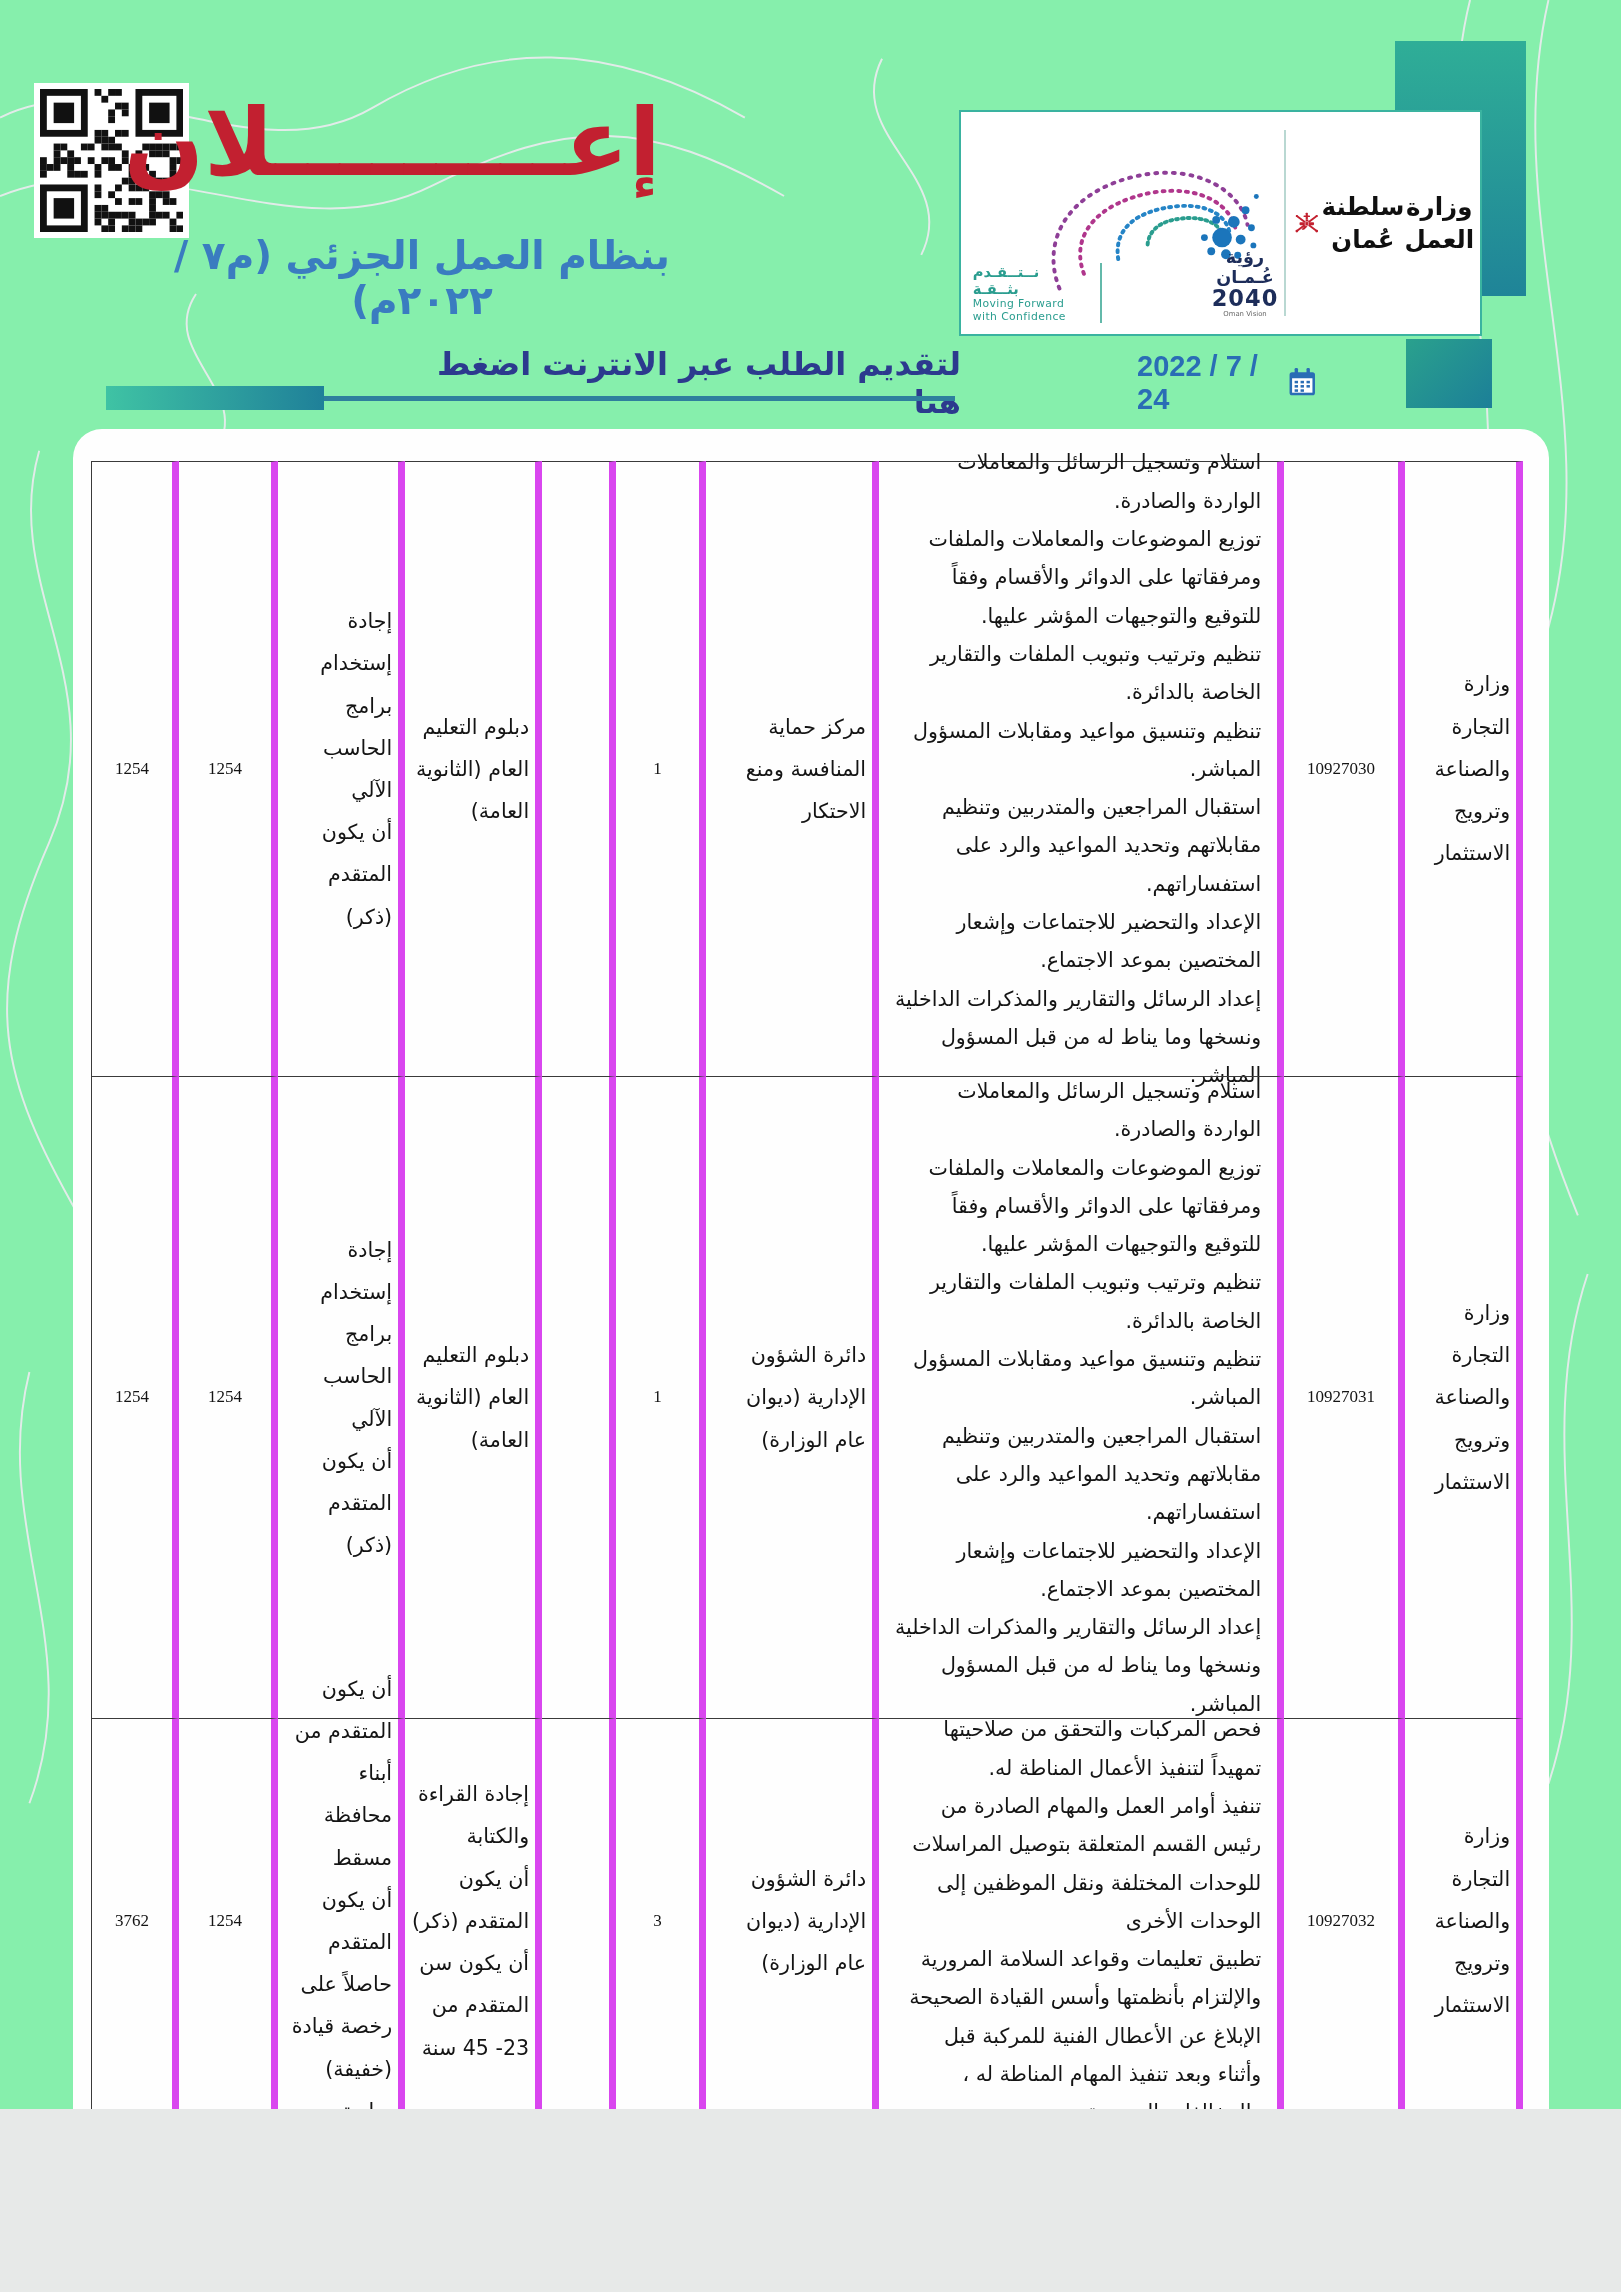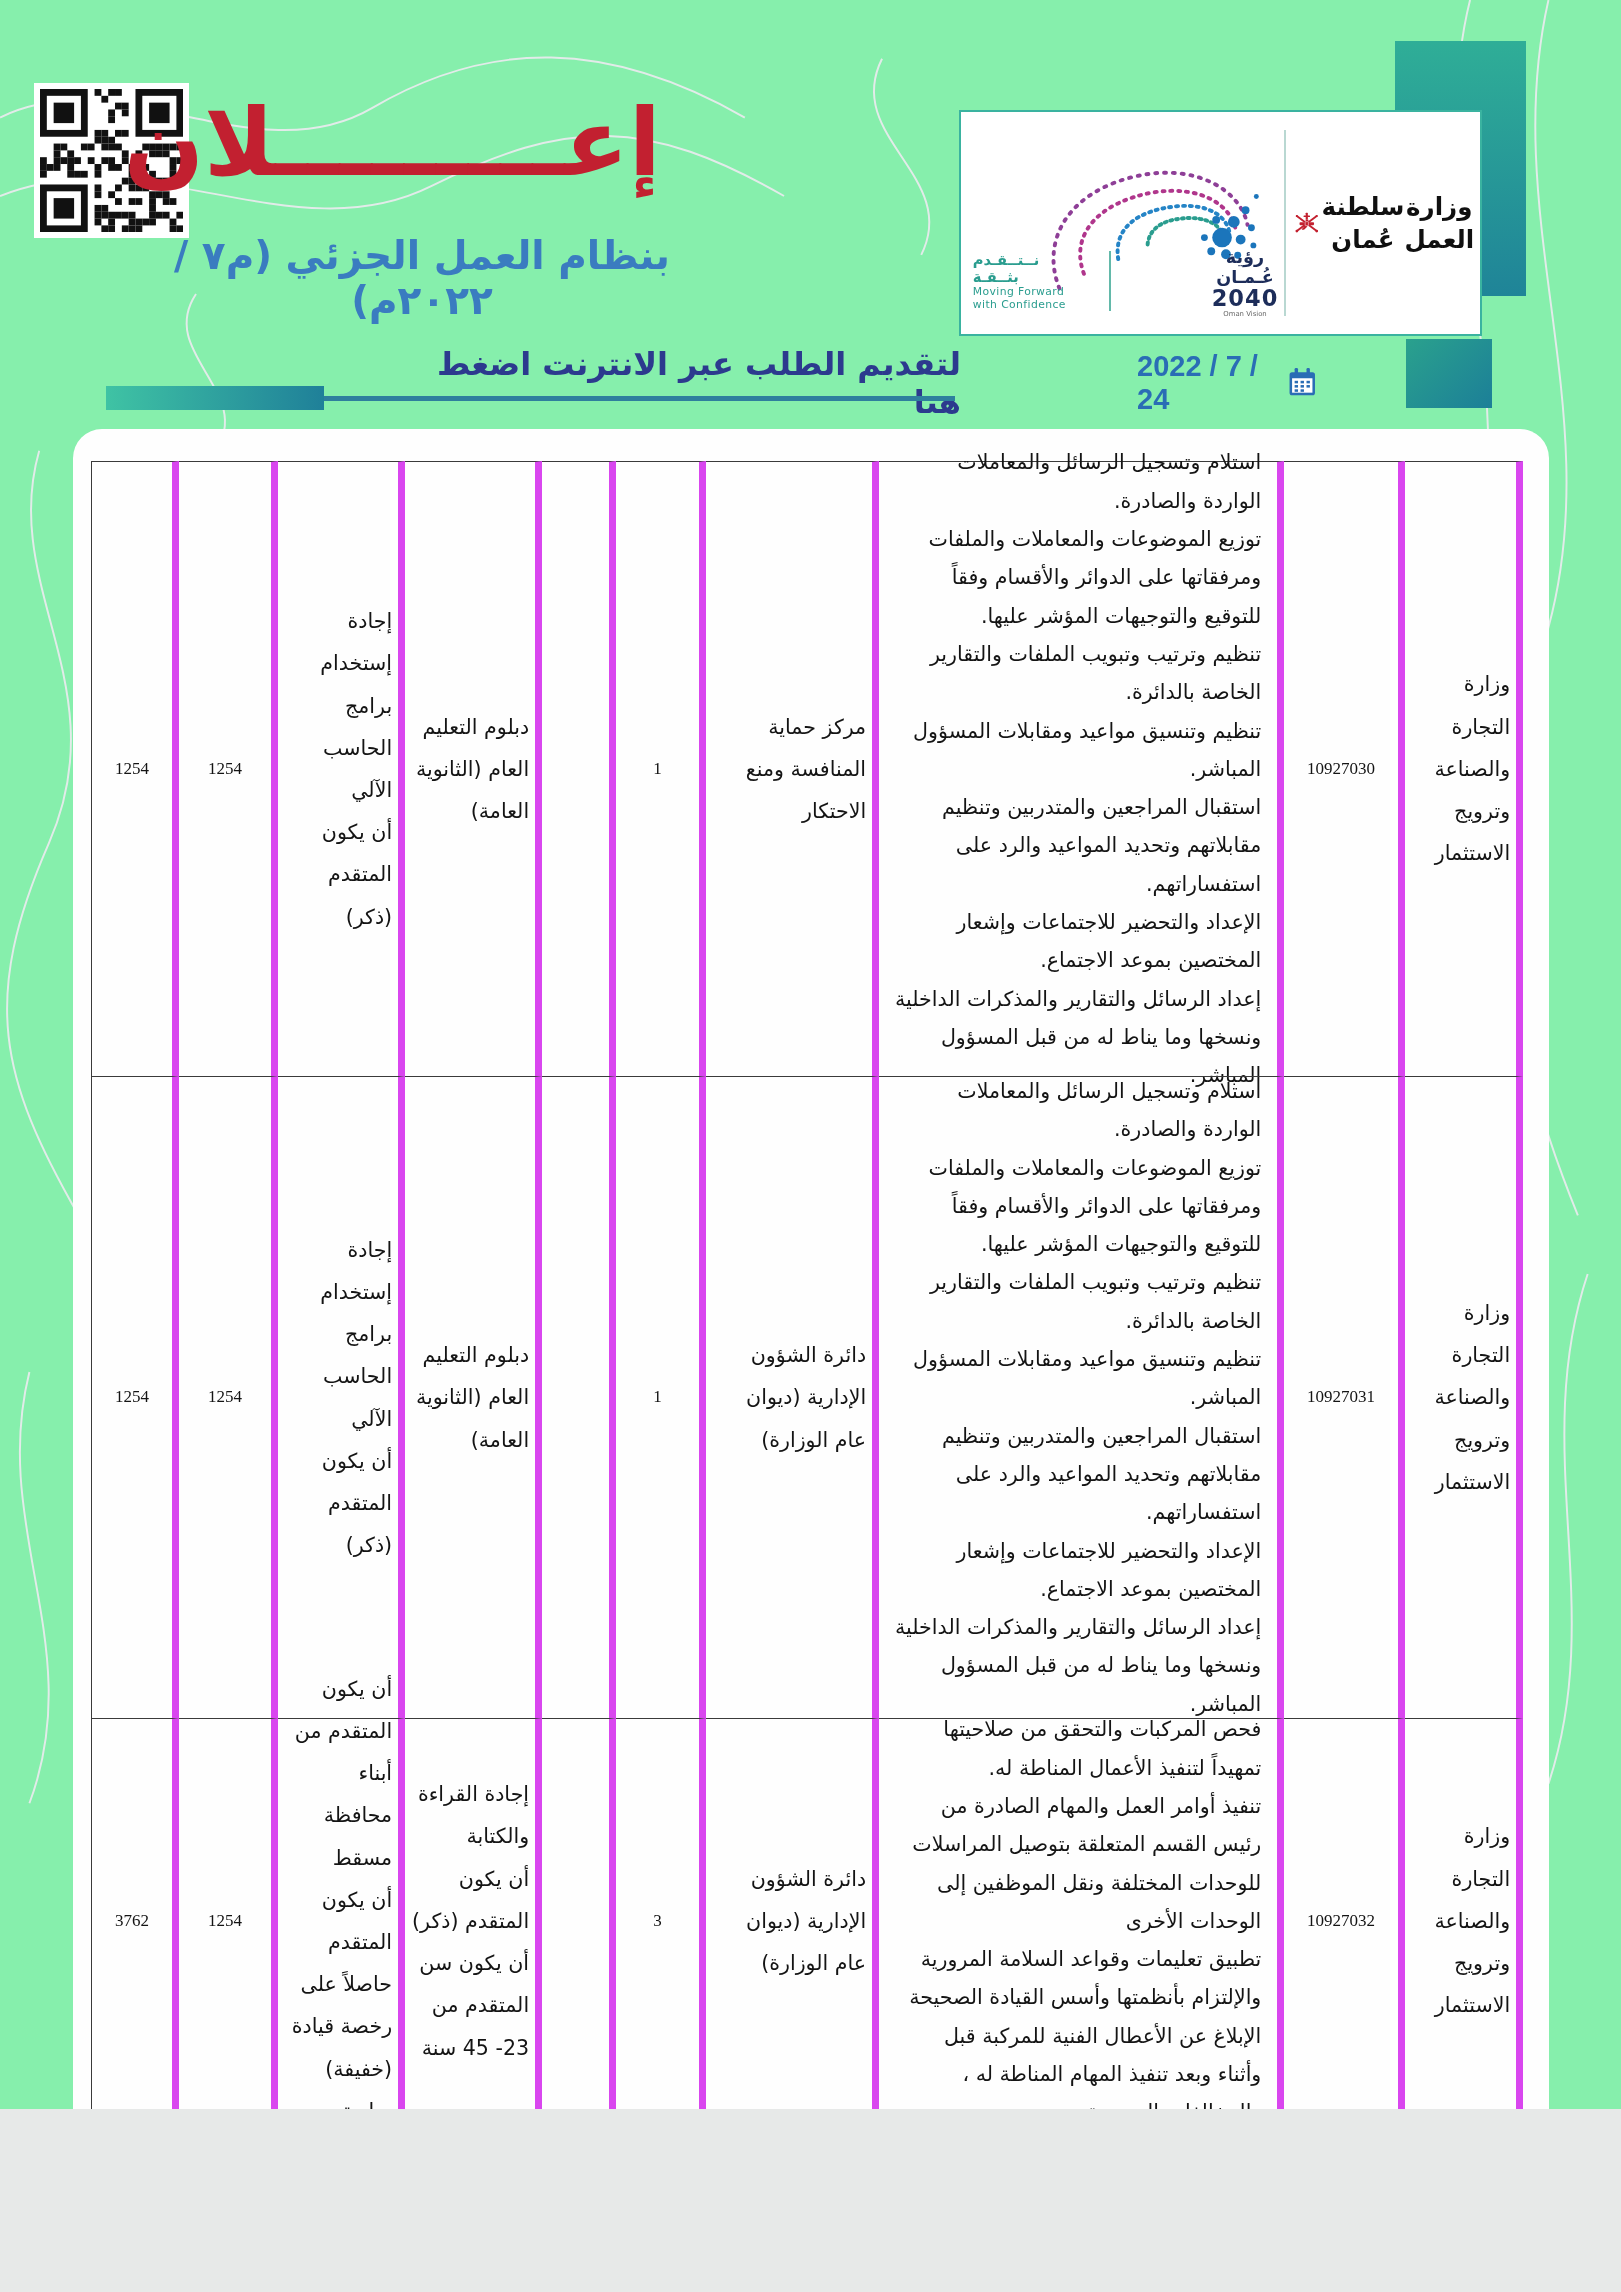--- a/index.html
+++ b/index.html
@@ -13,21 +13,21 @@
   .page-title{position:absolute;left:191px;top:59px;width:470px;height:167px;line-height:167px;
     text-align:center;font-size:94px;font-weight:bold;color:#c22030;direction:rtl;z-index:2;}
   .page-subtitle{position:absolute;left:172px;top:233px;width:500px;text-align:center;
     font-size:39px;font-weight:bold;color:#3a7cc0;direction:rtl;z-index:2;}
 
   .teal-square{position:absolute;left:1395px;top:41px;width:131px;height:255px;
     background:linear-gradient(180deg,#2fae97,#1f8498);z-index:1;}
 
   .logo-box{position:absolute;left:959px;top:110px;width:523px;height:226px;background:#fff;
     border:2.9px solid #3ab3a0;box-sizing:border-box;z-index:2;}
-  .tagline-wrap{position:absolute;left:11.8px;bottom:23px;width:116px;padding-right:20px;
+  .tagline-wrap{position:absolute;left:11.8px;bottom:11px;width:116px;padding-right:11px;
     border-right:2px solid #63b9aa;color:#2a9d8f;text-align:left;}
   .tagline-ar{font-size:14.7px;font-weight:bold;direction:rtl;text-align:left;}
   .tagline-en{font-size:10.8px;letter-spacing:0.4px;}
   .swirl{position:absolute;left:69px;top:9.8px;width:245px;height:191px;}
   .vision-text{position:absolute;left:243px;top:135px;width:82px;text-align:center;color:#1d2d5a;z-index:3;}
   .vision-ar{font-size:17.6px;font-weight:bold;direction:rtl;}
   .vision-year{font-size:22.5px;font-weight:bold;letter-spacing:1px;line-height:1;}
   .vision-en{font-size:6.9px;color:#666;}
   .logo-divider{position:absolute;left:323px;top:17.6px;bottom:17.6px;width:2px;background:#b9d8d2;}
   .ministry-logo{position:absolute;left:331px;right:5.9px;top:7.8px;bottom:7.8px;display:flex;

